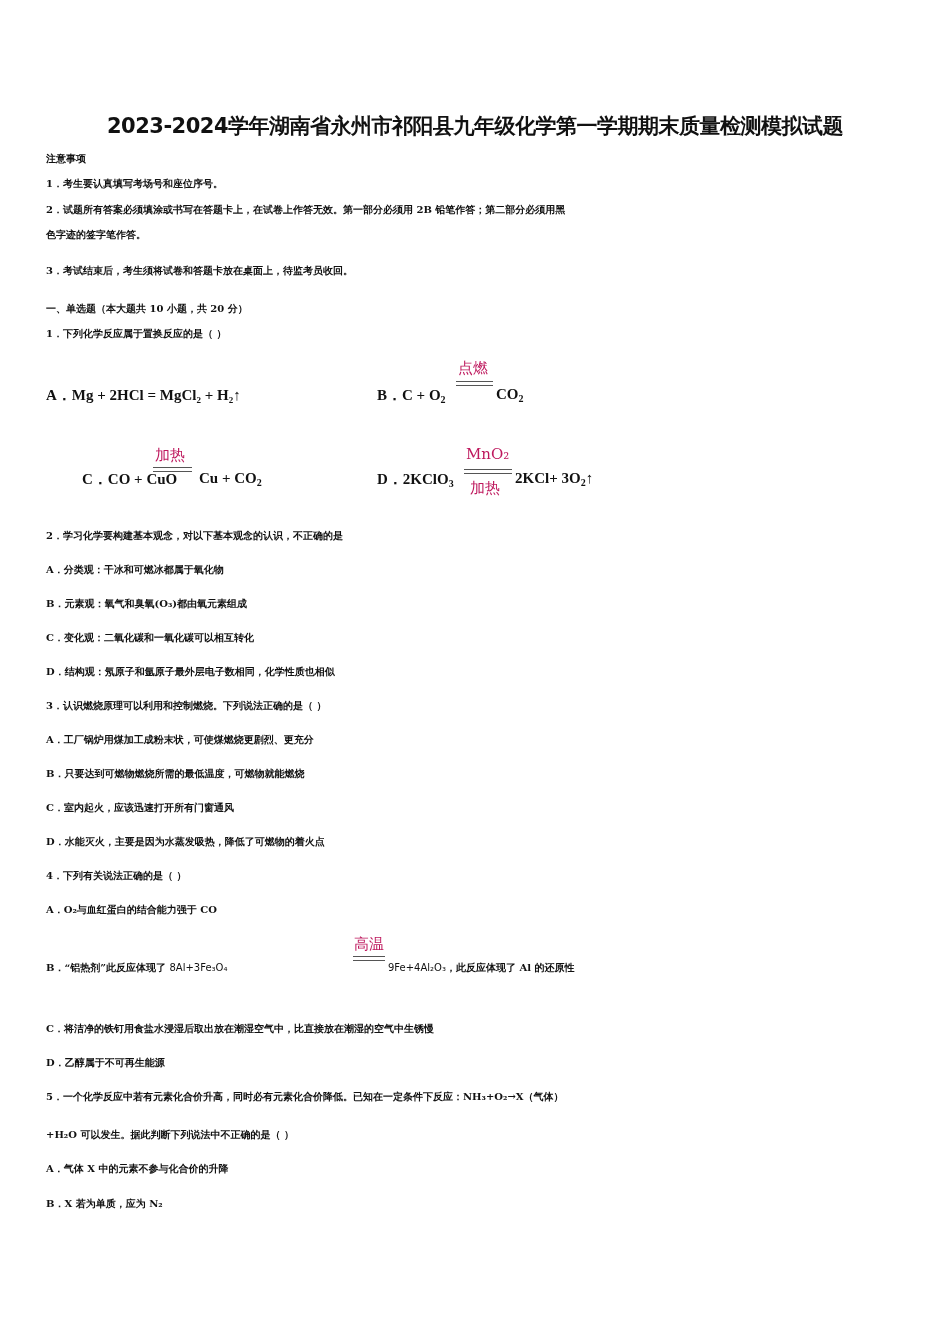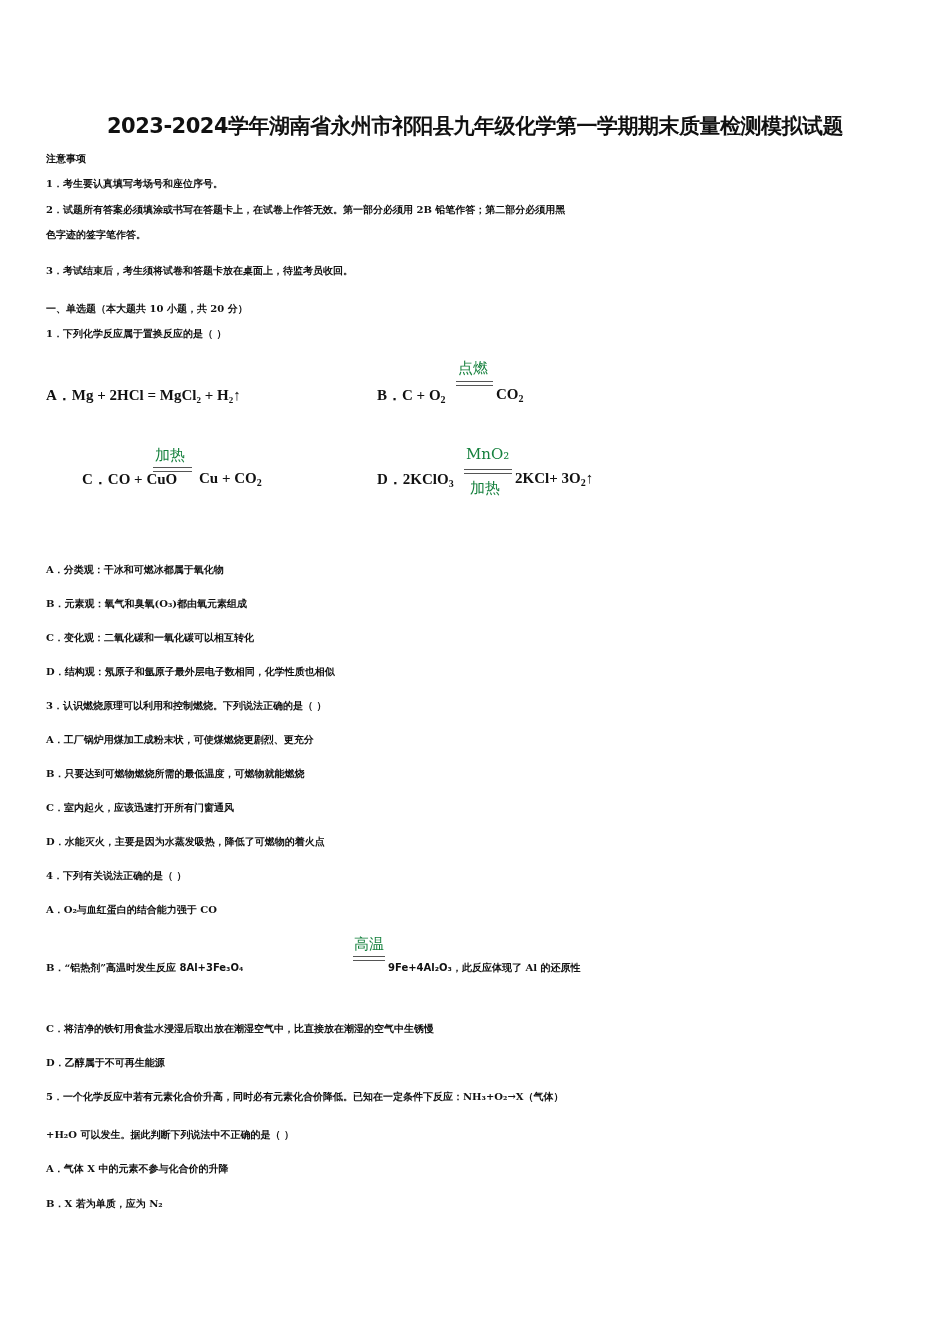--- a/index.html
+++ b/index.html
@@ -1,24 +1,24 @@
 <!DOCTYPE html>
 <html><head>
 <meta charset="utf-8">
 <style>
   html, body { margin: 0; padding: 0; background: #ffffff; }
   body { width: 950px; height: 1344px; position: relative; overflow: hidden; color: #111; font-family: "DejaVu Serif", "Liberation Serif", serif; }
   .page { position: absolute; left: 0; top: 0; width: 770px; height: 1344px; }
   .title { position: absolute; left: 0; top: 112px; width: 950px; text-align: center; font-family: "DejaVu Sans", "Liberation Sans", sans-serif; font-weight: bold; font-size: 21px; letter-spacing: -0.5px; }
   .line { position: absolute; left: 46px; font-size: 10px; white-space: nowrap; }
   .b { font-weight: bold; }
-  .sans { font-family: "DejaVu Sans", "Liberation Sans", sans-serif; font-weight: bold; }
+  .sans { font-family: "DejaVu Sans", "Liberation Sans", sans-serif; font-weight: normal; }
   sub { font-size: 10px; vertical-align: -3px; line-height: 0; }
   .eqn { position: absolute; font-size: 15px; white-space: nowrap; font-family: "Liberation Serif", serif; font-weight: bold; }
-  .cond { position: absolute; font-family: "DejaVu Serif", serif; font-weight: normal; color: #15803d; font-size: 15px; white-space: nowrap; }
+  .cond { position: absolute; font-family: "DejaVu Serif", serif; font-weight: normal; color: #be185d; font-size: 15px; white-space: nowrap; }
   .dbl { position: absolute; height: 3px; border-top: 1px solid #555; border-bottom: 1px solid #555; }
 </style>
 </head>
 <body>
 
 <div class="page">
 
   <div class="title">2023-2024学年湖南省永州市祁阳县九年级化学第一学期期末质量检测模拟试题</div>
 
   <div class="line b" style="top:152px;">注意事项</div>
@@ -56,36 +56,37 @@
   <div class="eqn" style="left:377px; top:470px;">
     <span>D．</span><span>2KClO</span><sub>3</sub>
   </div>
   <div class="cond" style="left:466px; top:445px;text-align:center;">MnO₂</div>
   <div class="dbl" style="left:464px; top:469px; width:48px;"></div>
   <div class="cond" style="left:470px; top:479px;">加热</div>
   <div class="eqn" style="left:515px; top:470px;">
     <span>2KCl+ 3O</span><sub>2</sub><span>↑</span>
   </div>
 
+  <div class="line b" style="top:529px;">2．学习化学要构建基本观念，对以下基本观念的认识，不正确的是</div>
   <div class="line b" style="top:563px;">A．分类观：干冰和可燃冰都属于氧化物</div>
   <div class="line b" style="top:631px;">C．变化观：二氧化碳和一氧化碳可以相互转化</div>
   <div class="line b" style="top:597px;">B．元素观：氧气和臭氧(O₃)都由氧元素组成</div>
   <div class="line b" style="top:665px;">D．结构观：氖原子和氩原子最外层电子数相同，化学性质也相似</div>
 
   <div class="line b" style="top:699px;">3．认识燃烧原理可以利用和控制燃烧。下列说法正确的是（        ）</div>
   <div class="line b" style="top:733px;">A．工厂锅炉用煤加工成粉末状，可使煤燃烧更剧烈、更充分</div>
   <div class="line b" style="top:767px;">B．只要达到可燃物燃烧所需的最低温度，可燃物就能燃烧</div>
   <div class="line b" style="top:801px;">C．室内起火，应该迅速打开所有门窗通风</div>
   <div class="line b" style="top:835px;">D．水能灭火，主要是因为水蒸发吸热，降低了可燃物的着火点</div>
 
   <div class="line b" style="top:869px;">4．下列有关说法正确的是（        ）</div>
   <div class="line b" style="top:903px;">A．O₂与血红蛋白的结合能力强于 CO</div>
 
   <div class="line b" style="top:961px;">
-    <span>B．</span><span>“铝热剂”高温时发生反应 </span><span class="sans">8Al+3Fe₃O₄</span>
+    <span>B．</span><span>“铝热剂”此反应体现了 </span><span class="sans">8Al+3Fe₃O₄</span>
   </div>
   <div class="cond" style="left:354px; top:935px;">高温</div>
   <div class="dbl" style="left:353px; top:956px; width:32px;"></div>
   <div class="line b" style="left:388px; top:961px;">
     <span class="sans">9Fe+4Al₂O₃</span><span>，此反应体现了 Al 的还原性</span>
   </div>
 
   <div class="line b" style="top:1022px;">C．将洁净的铁钉用食盐水浸湿后取出放在潮湿空气中，比直接放在潮湿的空气中生锈慢</div>
   <div class="line b" style="top:1056px;">D．乙醇属于不可再生能源</div>
 

